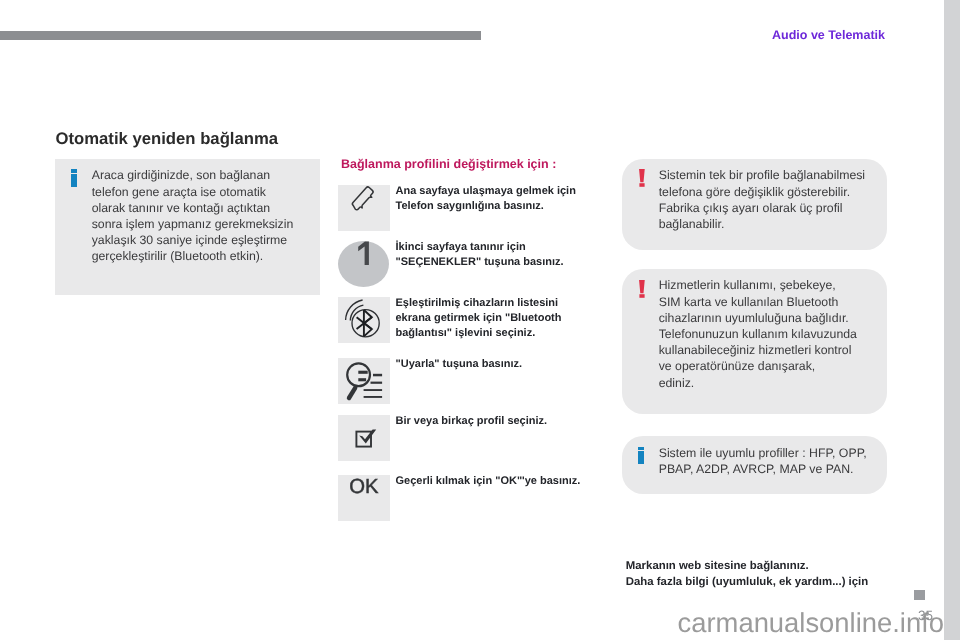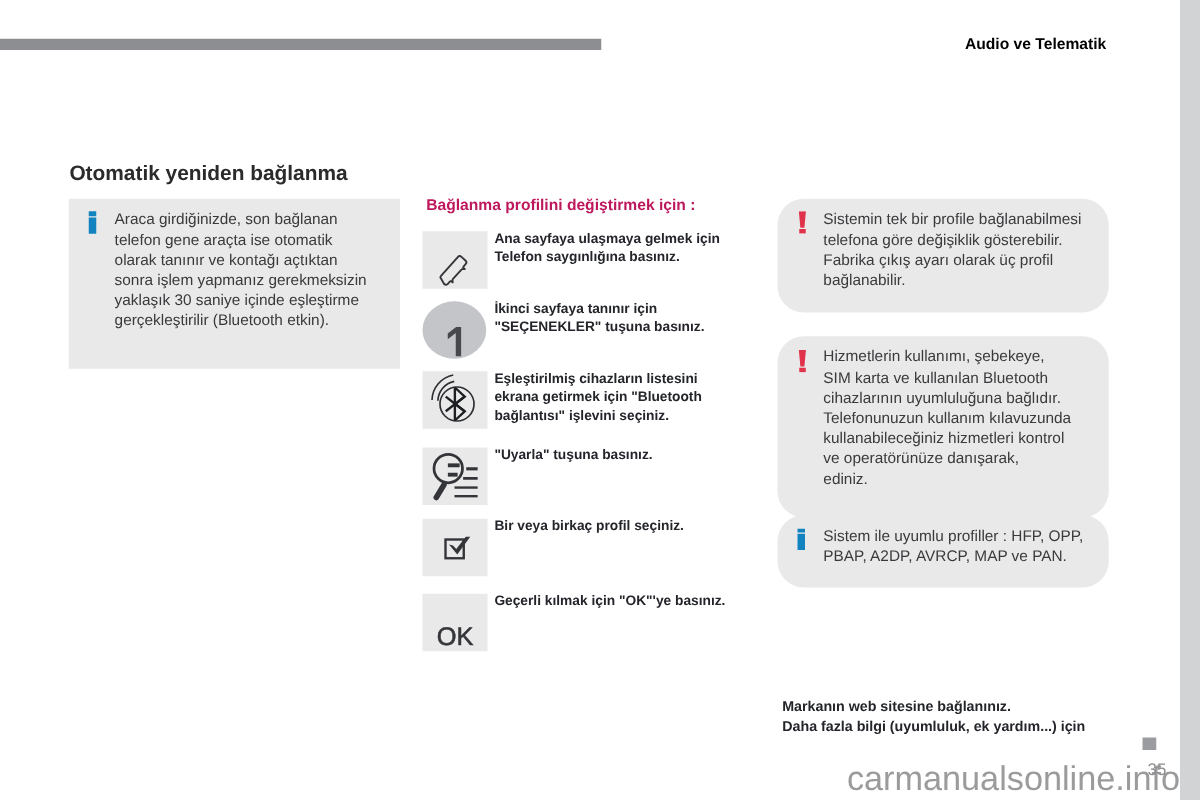--- a/index.html
+++ b/index.html
@@ -1,34 +1,34 @@
 <!DOCTYPE html>
 <html><head>
 <meta charset="utf-8">
 <style>
   html,body{margin:0;padding:0;}
   body{width:960px;height:640px;background:#d2d3d5;font-family:"Liberation Sans",sans-serif;overflow:hidden;-webkit-font-smoothing:antialiased;text-rendering:geometricPrecision;}
   .page{position:absolute;left:0;top:0;width:944px;height:640px;background:#ffffff;}
   .hdr-bar{position:absolute;left:0;top:31px;width:481px;height:8.5px;background:#8c8e91;}
-  .hdr-title{position:absolute;left:772px;top:27.5px;font-size:12.5px;font-weight:bold;color:#000000;line-height:14px;}
+  .hdr-title{position:absolute;left:772px;top:27.5px;font-size:12.5px;font-weight:bold;color:#6d28d9;line-height:14px;}
   .h1{position:absolute;left:55.5px;top:130px;font-size:16.7px;font-weight:bold;color:#2b2b2b;line-height:18px;}
   .box{position:absolute;background:#e9e9ea;}
   .btext{position:absolute;font-size:12.3px;line-height:16.2px;color:#3a3a3c;}
   .ln{display:block;white-space:pre;}
   .mid-h{position:absolute;left:341px;top:157px;font-size:12.5px;font-weight:bold;color:#be185d;line-height:14px;}
   .footnote{position:absolute;left:625.8px;top:557.5px;width:260px;font-size:11.4px;line-height:16.4px;font-weight:bold;color:#23252a;}
   .pagenum{position:absolute;left:918px;top:609px;font-size:13.5px;font-weight:normal;color:#8c8e91;line-height:14px;z-index:5;}
   .pagesq{position:absolute;left:914px;top:590px;width:11px;height:10px;background:#9a9ca0;}
   .wm{position:absolute;left:0;top:608px;width:944px;text-align:right;font-size:27.4px;color:#9b9b9b;line-height:30px;}
   .ico-i{position:absolute;left:16.8px;top:10.6px;width:5.9px;height:17.3px;display:block;}
   .ico-i:before{content:"";position:absolute;left:0;top:0;width:5.9px;height:3.2px;background:#1383c0;}
   .ico-i:after{content:"";position:absolute;left:0;top:4.8px;width:5.9px;height:12.5px;background:#1383c0;}
   .ico-w{position:absolute;left:17.3px;top:10.7px;width:6px;height:18px;display:block;}
   .step{position:absolute;left:338px;}
-  .stepbox{position:absolute;left:0;top:0;width:52px;height:46px;background:#e9e9ea;display:flex;align-items:flex-end;justify-content:center;}
+  .stepbox{position:absolute;left:0;top:0;width:52px;height:46px;background:#e9e9ea;display:flex;align-items:flex-start;justify-content:center;}
   .stepbox.circ{border-radius:50%;background:#c3c5c8;width:51px;height:46px;}
   .steptxt{position:absolute;left:57.5px;top:-1px;width:210px;font-size:11px;line-height:15px;font-weight:bold;color:#23252a;}
   .okt{font-size:20.3px;font-weight:normal;color:#333538;letter-spacing:0px;position:relative;top:0.5px;-webkit-text-stroke:0.45px #333538;}
   .onet{position:relative;top:0px;left:-2px;line-height:0;}
   .sr{position:absolute;width:1px;height:1px;overflow:hidden;clip:rect(0 0 0 0);white-space:nowrap;}
   .rbox{position:absolute;left:621.7px;background:#e9e9ea;border-radius:21px;}
   .rtext{position:absolute;left:37px;font-size:12.3px;line-height:16.2px;color:#3a3a3c;}
 </style>
 </head>
 <body>
@@ -160,21 +160,21 @@
         <div class="rtext" style="top:8.5px;">
           <span class="ln">Hizmetlerin kullanımı, şebekeye,</span>
           <span class="ln">SIM karta ve kullanılan Bluetooth</span>
           <span class="ln">cihazlarının uyumluluğuna bağlıdır.</span>
           <span class="ln">Telefonunuzun kullanım kılavuzunda</span>
           <span class="ln">kullanabileceğiniz hizmetleri kontrol</span>
           <span class="ln">ve operatörünüze danışarak,</span>
           <span class="ln">ediniz.</span>
         </div>
       </div>
-      <div class="rbox" style="top: 412px; height: 58px; width: 265.3px;">
+      <div class="rbox" style="top: 436px; height: 58px; width: 265.3px;">
         <span class="ico-i"></span>
         <div class="rtext" style="top:8.5px;">
           <span class="ln">Sistem ile uyumlu profiller : HFP, OPP,</span>
           <span class="ln">PBAP, A2DP, AVRCP, MAP ve PAN.</span>
         </div>
       </div>
     </div>
   <div class="footnote">
       <span class="ln">Markanın web sitesine bağlanınız.</span>
       <span class="ln">Daha fazla bilgi (uyumluluk, ek yardım...) için</span>

